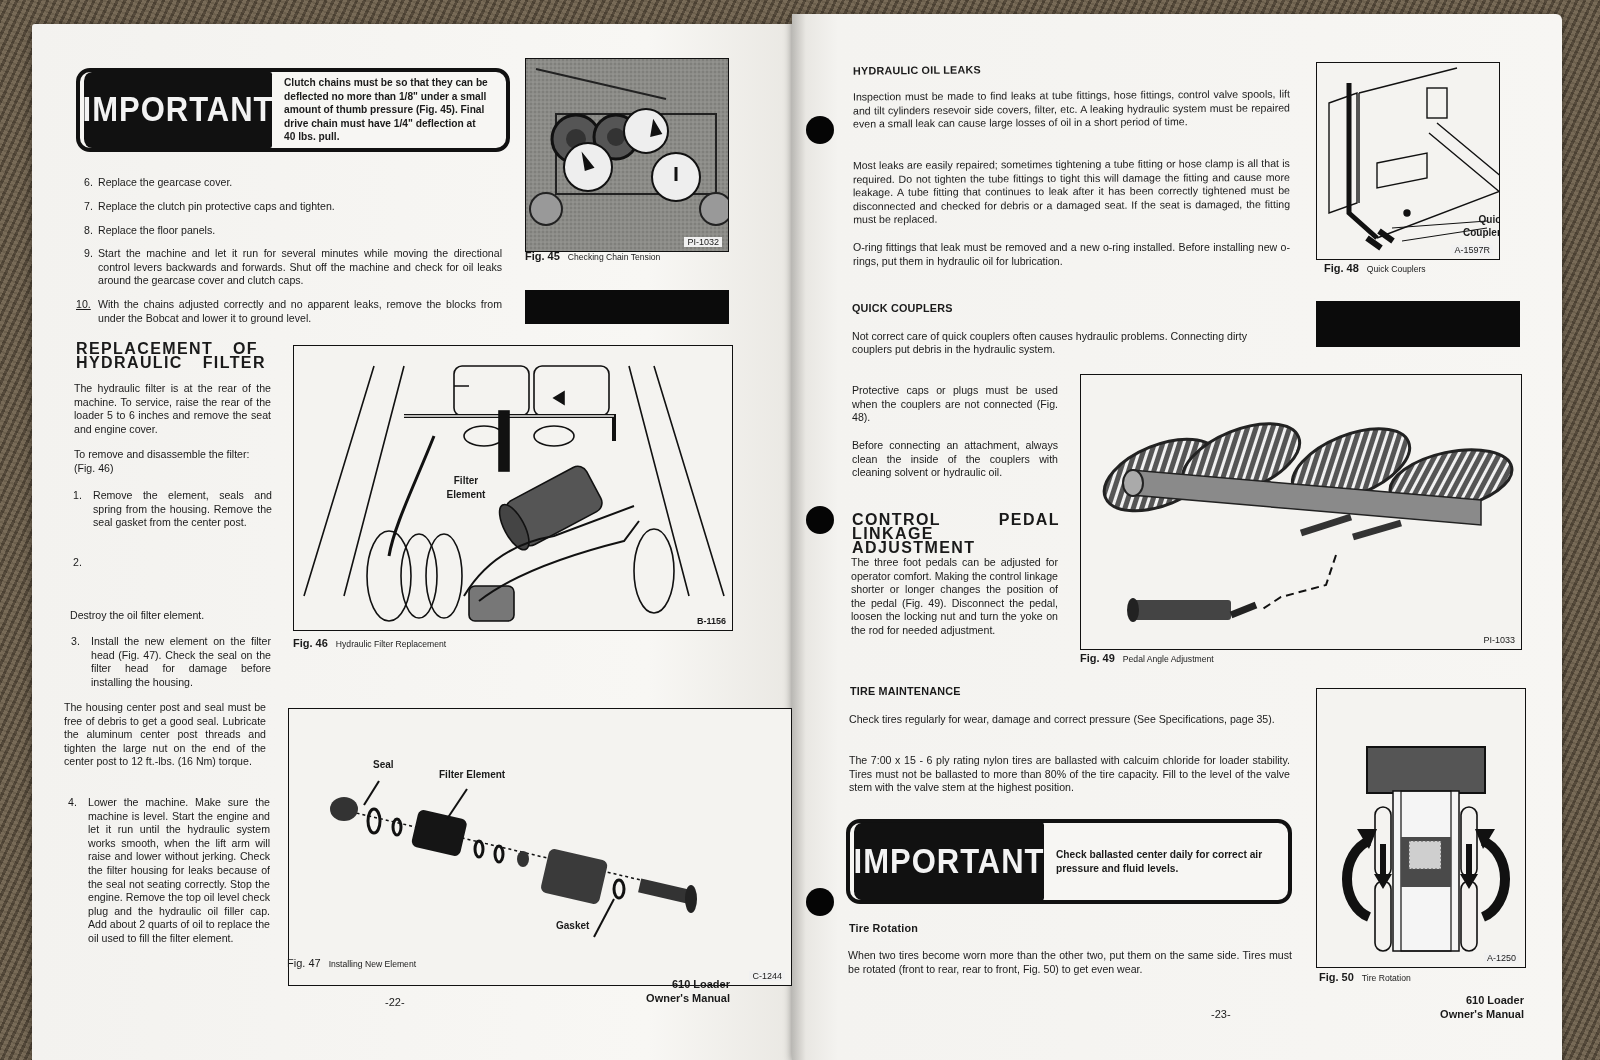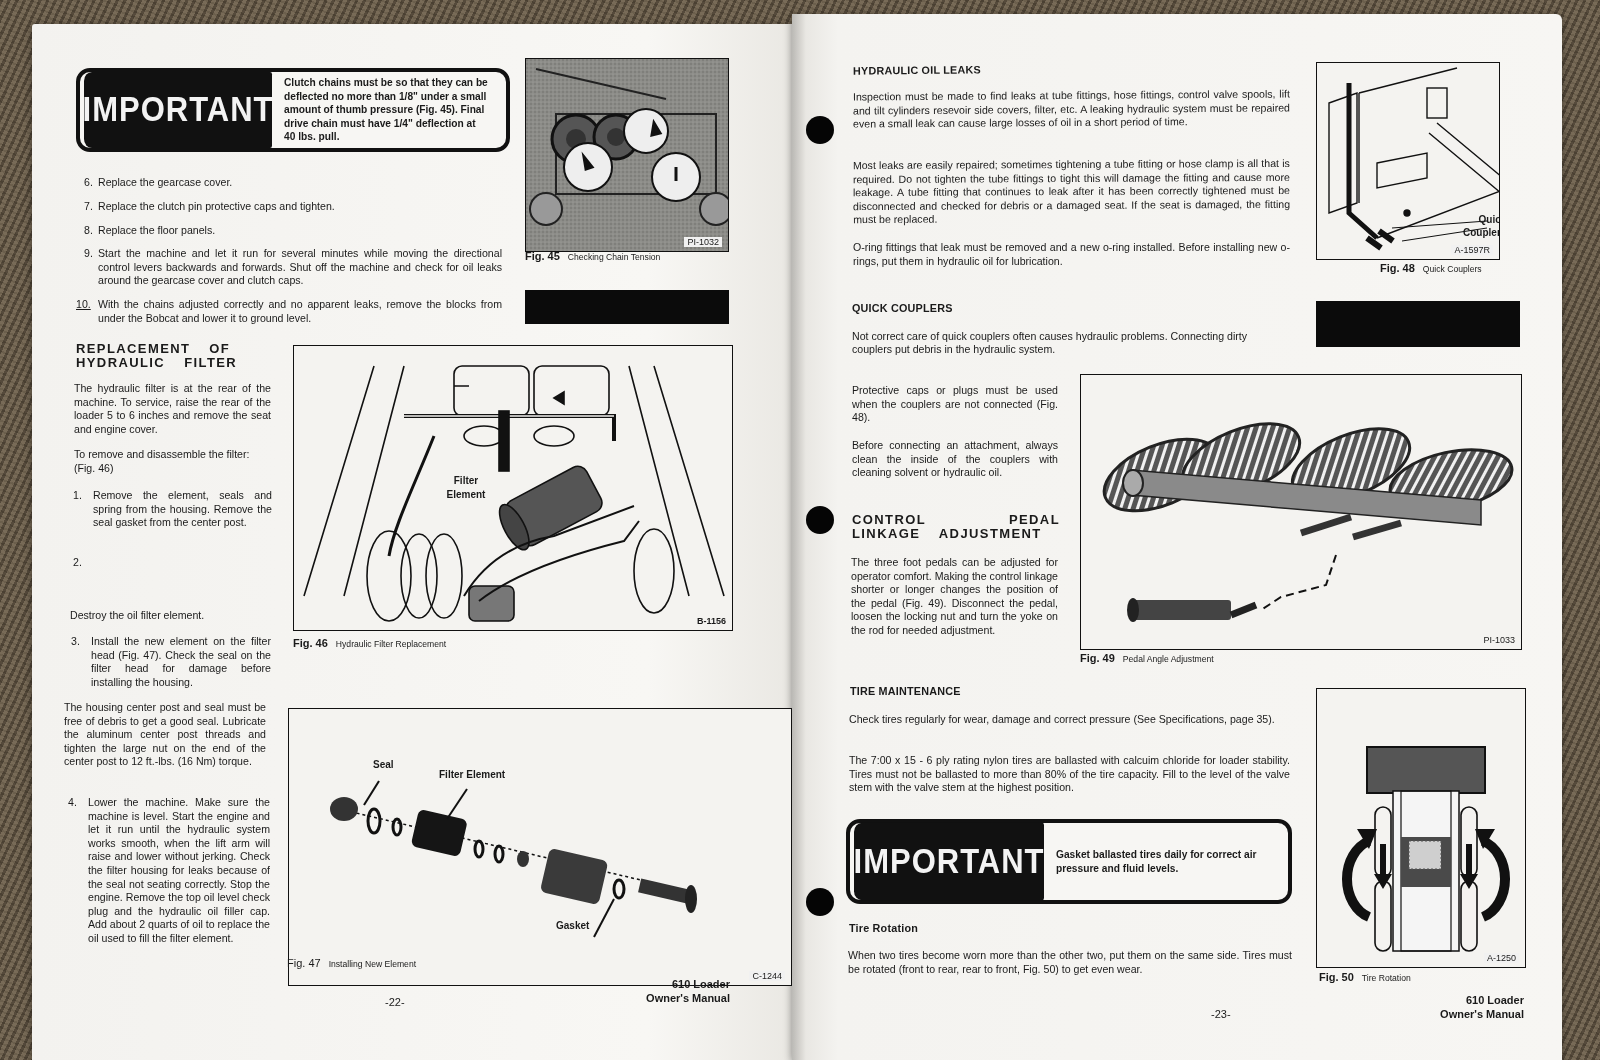--- a/index.html
+++ b/index.html
@@ -19,21 +19,21 @@
     box-shadow: 0 2px 8px rgba(0,0,0,.45);
   }
   .page.left  { left: 32px; top: 24px; width: 770px; height: 1036px; border-radius: 3px 0 0 0; background: linear-gradient(90deg,#f3f2ef 0%,#f8f7f4 80%,#e9e7e2 100%); }
   .page.right { left: 792px; top: 14px; width: 770px; height: 1046px; border-radius: 0 6px 0 0; background: linear-gradient(90deg,#e4e2dd 0%,#f4f3f0 6%,#f7f6f3 100%); }
   .spine { position:absolute; left: 792px; top: 14px; width: 14px; height: 1046px; background: linear-gradient(90deg, rgba(0,0,0,.18), rgba(0,0,0,0)); }
 
   .abs { position: absolute; }
   .txt { font-size: 10.6px; line-height: 13.6px; }
   .just { text-align: justify; }
   .h { font-weight: bold; font-size: 10.8px; letter-spacing: .2px; }
-  .hwide { font-weight: bold; font-size: 13px; letter-spacing: 1.4px; word-spacing: 14px; line-height: 14px; }
+  .hwide { font-weight: bold; font-size: 16px; letter-spacing: 1.4px; word-spacing: 14px; line-height: 14px; }
 
   
   .imp {
     position: absolute; border: 4px solid #111; border-radius: 14px;
     background: #f7f6f3; display: flex; align-items: center; padding: 4px;
   }
   .imp .badge {
     background: #111; color: #f3f3f3; font-weight: bold; font-family: "Liberation Sans", sans-serif;
     font-size: 31px; letter-spacing: 1px; display: flex; align-items: center; justify-content: center;
     height: 100%; border-radius: 8px 2px 2px 8px; transform: scaleY(1.12);
@@ -229,21 +229,21 @@
     <path d="M50 175 l14 10 M62 168 l14 10" stroke-width="6"></path>
     <circle cx="90" cy="150" r="3" fill="#111"></circle>
     <path d="M75 165 L170 158 M85 178 L170 165" stroke-width="1"></path>
   </svg>
   <span class="lbl" style="left:146px;top:150px;text-align:right;line-height:13px;">
     <span>Quick</span><br>
     <span>Couplers</span>
   </span>
   <span class="code light">A-1597R</span>
 </div>
-<div class="caption" style="left:1368px;top:262px;padding-left:12px;">
+<div class="caption" style="left:1312px;top:262px;padding-left:12px;">
   <span class="num">Fig. 48</span><span>Quick Couplers</span>
 </div>
 <div class="blackbar" style="left:1316px;top:301px;width:204px;height:46px;"></div>
 
 <div class="abs h" style="left:852px;top:302px;">QUICK COUPLERS</div>
 <div class="abs txt" style="left:852px;top:330px;width:450px;white-space:nowrap;">Not correct care of quick couplers often causes hydraulic problems. Connecting dirty</div>
 <div class="abs txt just" style="left:852px;top:343px;width:206px;">couplers put debris in the hydraulic system.</div>
 <div class="abs txt just" style="left:852px;top:384px;width:206px;">Protective caps or plugs must be used when the couplers are not connected (Fig. 48).</div>
 <div class="abs txt just" style="left:852px;top:439px;width:206px;">Before connecting an attachment, always clean the inside of the couplers with cleaning solvent or hydraulic oil.</div>
 
@@ -275,21 +275,21 @@
 
 <div class="abs hwide" style="left:852px;top:513px;width:208px;text-align:justify;">CONTROL PEDAL LINKAGE ADJUSTMENT</div>
 <div class="abs txt just" style="left:851px;top:556px;width:207px;">The three foot pedals can be adjusted for operator comfort. Making the control linkage shorter or longer changes the position of the pedal (Fig. 49). Disconnect the pedal, loosen the locking nut and turn the yoke on the rod for needed adjustment.</div>
 
 <div class="abs h" style="left:850px;top:685px;">TIRE MAINTENANCE</div>
 <div class="abs txt just" style="left:849px;top:713px;width:441px;">Check tires regularly for wear, damage and correct pressure (See Specifications, page 35).</div>
 <div class="abs txt just" style="left:849px;top:754px;width:441px;">The 7:00 x 15 - 6 ply rating nylon tires are ballasted with calcuim chloride for loader stability. Tires must not be ballasted to more than 80% of the tire capacity. Fill to the level of the valve stem with the valve stem at the highest position.</div>
 
 <div class="imp" style="left:846px;top:819px;width:446px;height:85px;">
   <div class="badge" style="width:190px;">IMPORTANT</div>
-  <div class="msg" style="width:228px;">Gasket ballasted tires daily for correct air pressure and fluid levels.</div>
+  <div class="msg" style="width:228px;">Check ballasted center daily for correct air pressure and fluid levels.</div>
 </div>
 
 <div class="abs h" style="left:849px;top:922px;text-transform:none;">Tire Rotation</div>
 <div class="abs txt just" style="left:848px;top:949px;width:444px;">When two tires become worn more than the other two, put them on the same side. Tires must be rotated (front to rear, rear to front, Fig. 50) to get even wear.</div>
 
 <div class="fig" style="left:1316px;top:688px;width:210px;height:280px;">
   <svg width="210" height="280">
     <rect x="50" y="58" width="118" height="46" fill="#555" stroke="#111" stroke-width="2"></rect>
     <rect x="76" y="102" width="66" height="160" fill="#f5f5f5" stroke="#111" stroke-width="1.5"></rect>
     <rect x="84" y="102" width="50" height="160" fill="none" stroke="#111" stroke-width="1.2"></rect>

